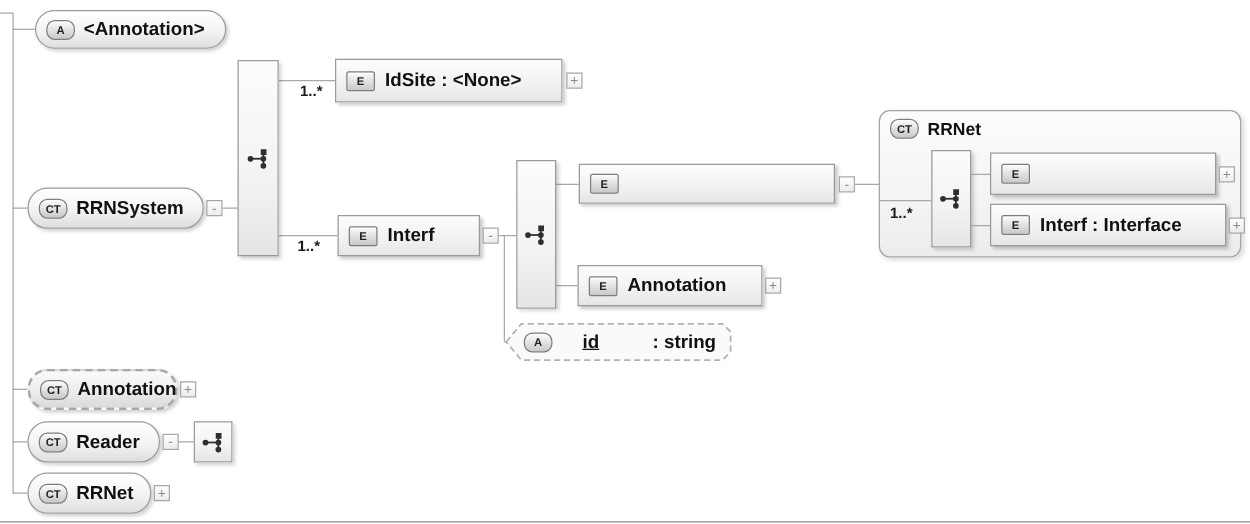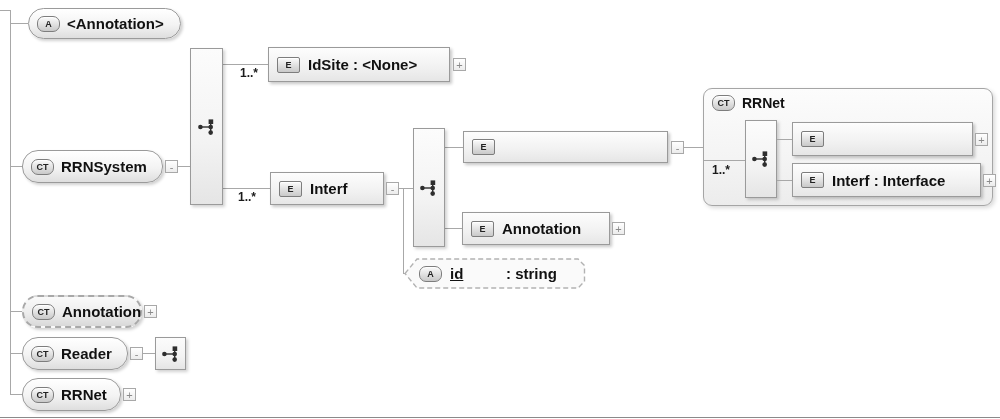--- a/index.html
+++ b/index.html
@@ -35,21 +35,21 @@
   .card{position:absolute;font-size:12px;font-weight:bold;color:#1a1a1a;white-space:nowrap;}
   .ct-frame{position:absolute;border:1px solid #a5a5a5;border-radius:9px;box-sizing:border-box;
             background:linear-gradient(180deg,#fcfcfc 0%,#f4f4f4 60%,#ececec 100%);
             box-shadow:2px 2px 4px rgba(0,0,0,.15);}
   .ct-frame .hdr{display:flex;align-items:center;gap:7px;padding:6px 0 0 8px;
                  font-weight:bold;font-size:14px;color:#111;}
   .attr-shape{position:absolute;}
   .attr-shape polygon{fill:#fafafa;stroke:#b2b2b2;stroke-width:1.4;stroke-dasharray:5 3;}
   .attr-content{position:absolute;left:0;top:0;width:100%;height:100%;display:flex;align-items:center;
                 padding-left:15px;box-sizing:border-box;font-weight:bold;font-size:15px;color:#111;white-space:nowrap;}
-  .attr-name{margin-left:8px;width:56px;text-decoration:underline;}
+  .attr-name{margin-left:24px;width:56px;text-decoration:underline;}
   .icon-svg{display:block;}
 </style>
 </head>
 <body>
 
 <div id="canvas">
 
   <div class="line" style="left:0;top:10px;width:10px;height:1px;"></div>
   <div class="line" style="left:10px;top:10px;width:1px;height:385px;"></div>
   <div class="line" style="left:10px;top:23px;width:18px;height:1px;"></div>

